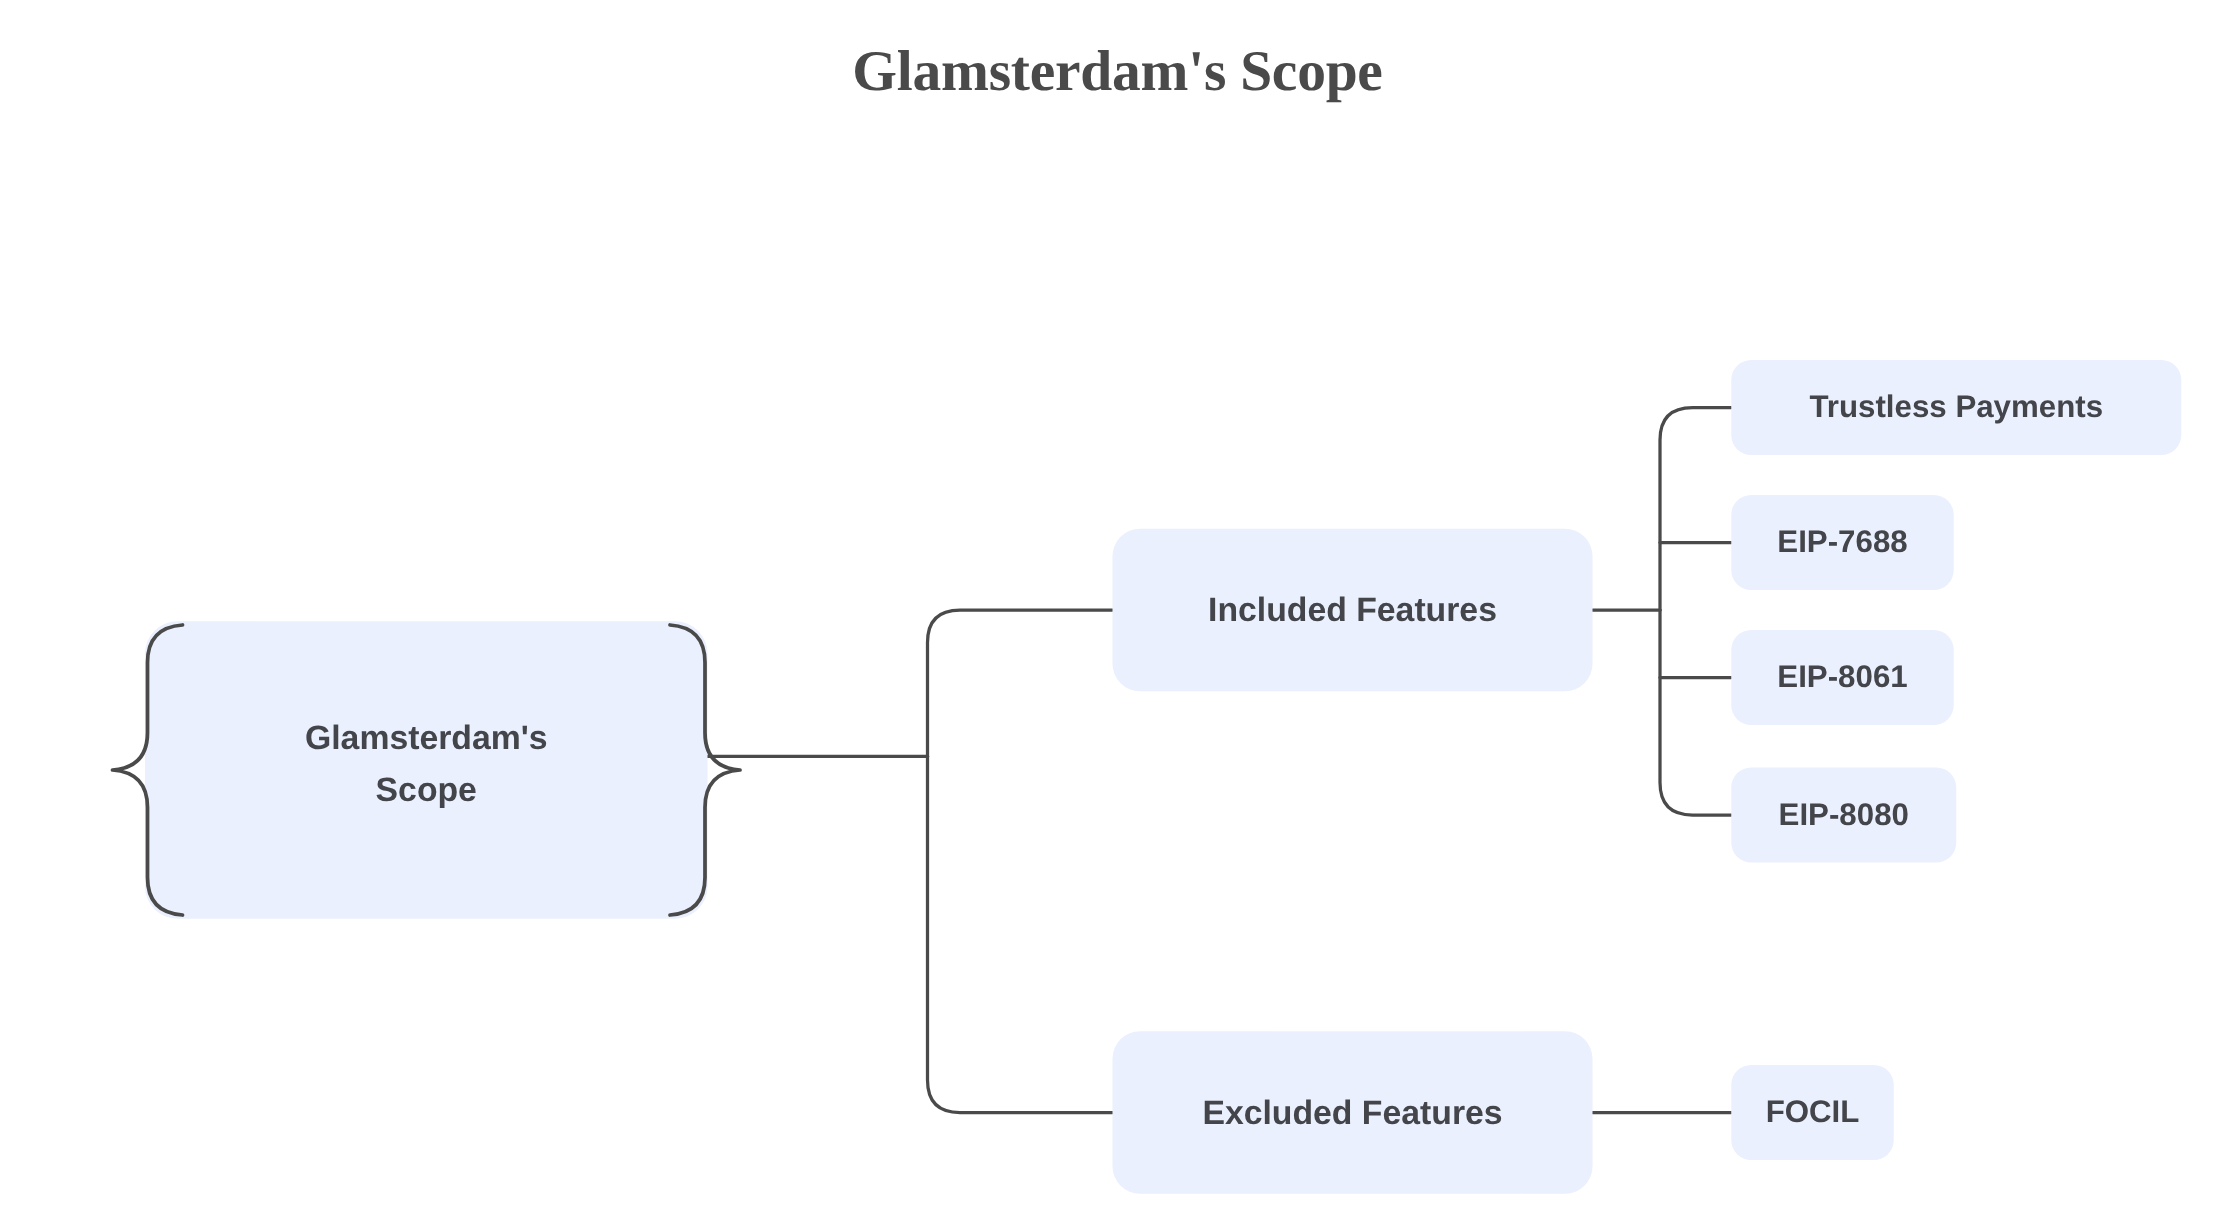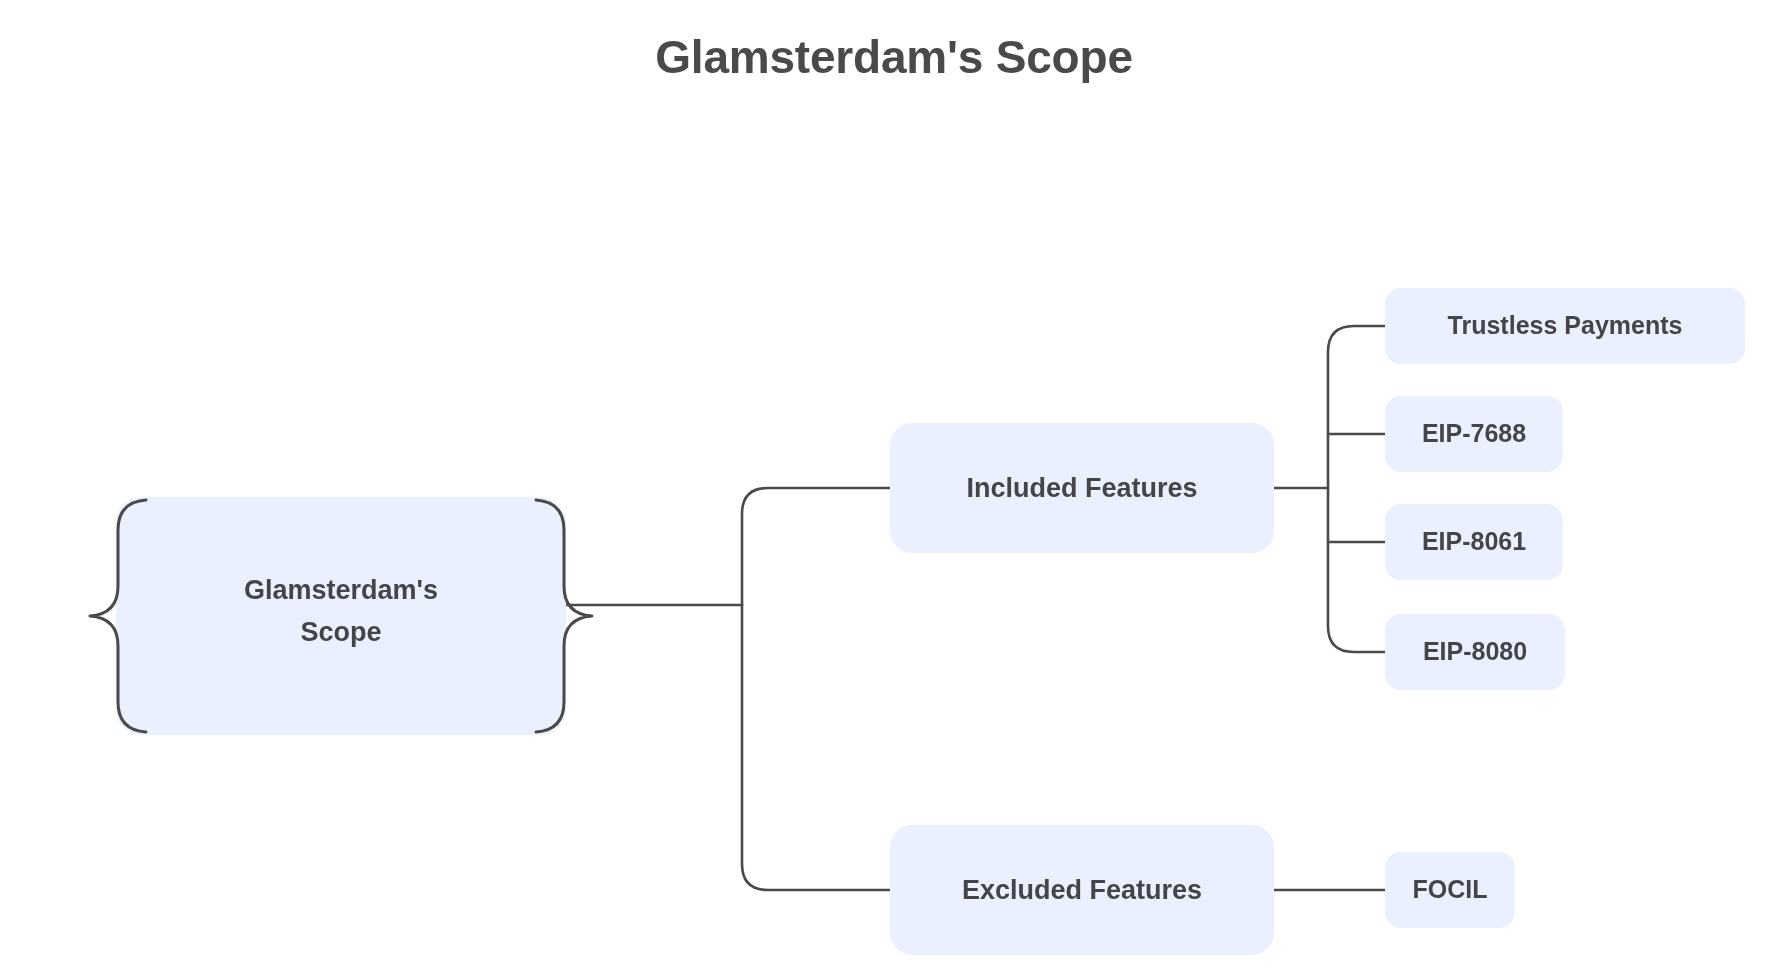--- a/index.html
+++ b/index.html
@@ -19,21 +19,21 @@
     position: relative;
     width: 1788px;
     height: 980px;
   }
   .page-title {
     position: absolute;
     top: 30px;
     left: 0;
     width: 1788px;
     text-align: center;
-    font-family: Liberation Sans, sans-serif;
+    font-family: Liberation Serif, serif;
     font-size: 46px;
     font-weight: bold;
     color: #4a4a4a;
     letter-spacing: -0.2px;
     white-space: nowrap;
   }
   svg.mindmap-canvas {
     position: absolute;
     top: 0;
     left: 0;

